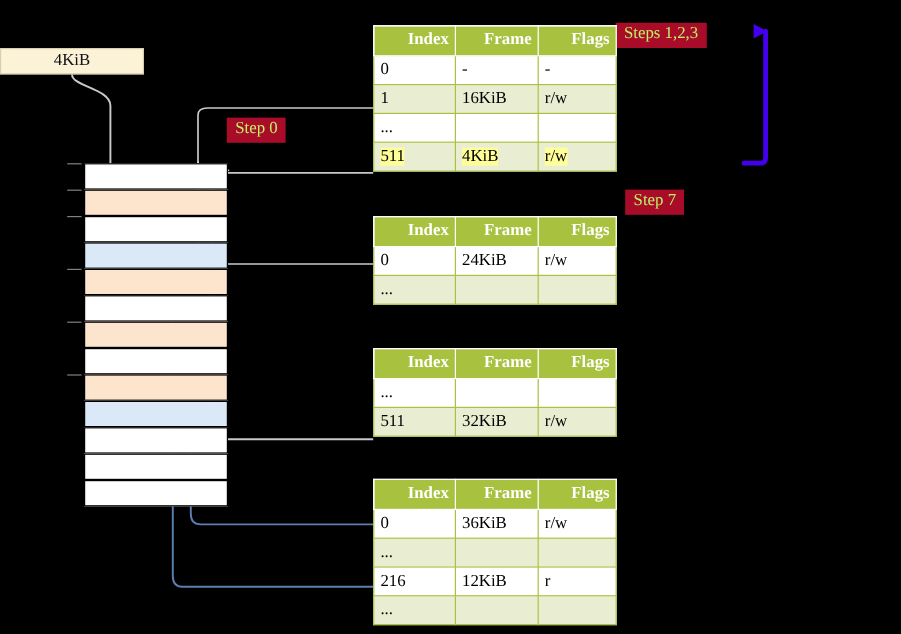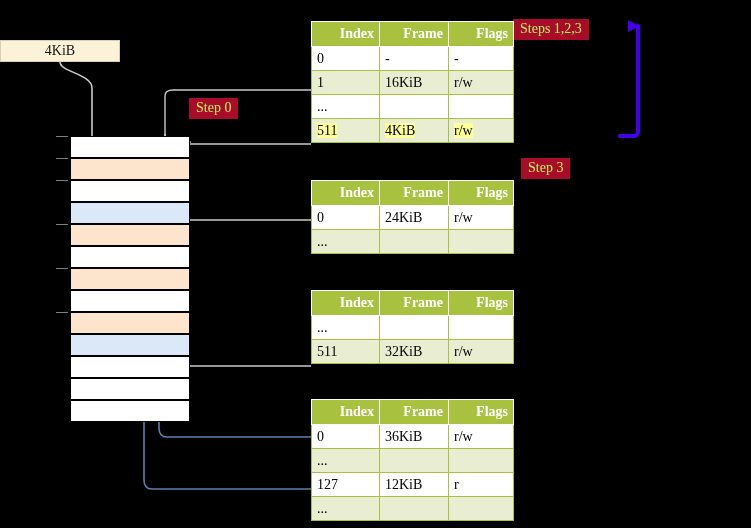--- a/index.html
+++ b/index.html
@@ -166,21 +166,21 @@
   <div class="badge badge-red" style="left:189px; top:53px;margin-top:45px;">
     <span>Step 0</span>
   </div>
 
   <div class="badge badge-red" style="left:513px; top:19px;">
     <span>Steps 1,2,3</span>
   </div>
 
 
   <div class="badge badge-red" style="left:521px; top:158px;">
-    <span>Step 3</span>
+    <span>Step 7</span>
   </div>
 
   <div class="memcol" id="memcol" style="left: 70px; top: 136px; width: 120px; height: 286px;">
       <div class="memrow" style="top: 0px; height: 22px;"></div>
       <div class="memrow orange" style="top: 22px; height: 22px;"></div>
       <div class="memrow" style="top: 44px; height: 22px;"></div>
       <div class="memrow blue" style="top: 66px; height: 22px;"></div>
       <div class="memrow orange" style="top: 88px; height: 22px;"></div>
       <div class="memrow" style="top: 110px; height: 22px;"></div>
       <div class="memrow orange" style="top: 132px; height: 22px;"></div>
@@ -287,21 +287,21 @@
             <td class="c-index">0</td>
             <td class="c-frame">36KiB</td>
             <td class="c-flags">r/w</td>
           </tr>
           <tr class="even">
             <td class="c-index">...</td>
             <td class="c-frame"></td>
             <td class="c-flags"></td>
           </tr>
           <tr class="odd">
-            <td class="c-index">127</td>
+            <td class="c-index">216</td>
             <td class="c-frame">12KiB</td>
             <td class="c-flags">r</td>
           </tr>
           <tr class="even">
             <td class="c-index">...</td>
             <td class="c-frame"></td>
             <td class="c-flags"></td>
           </tr>
         </tbody>
       </table>

